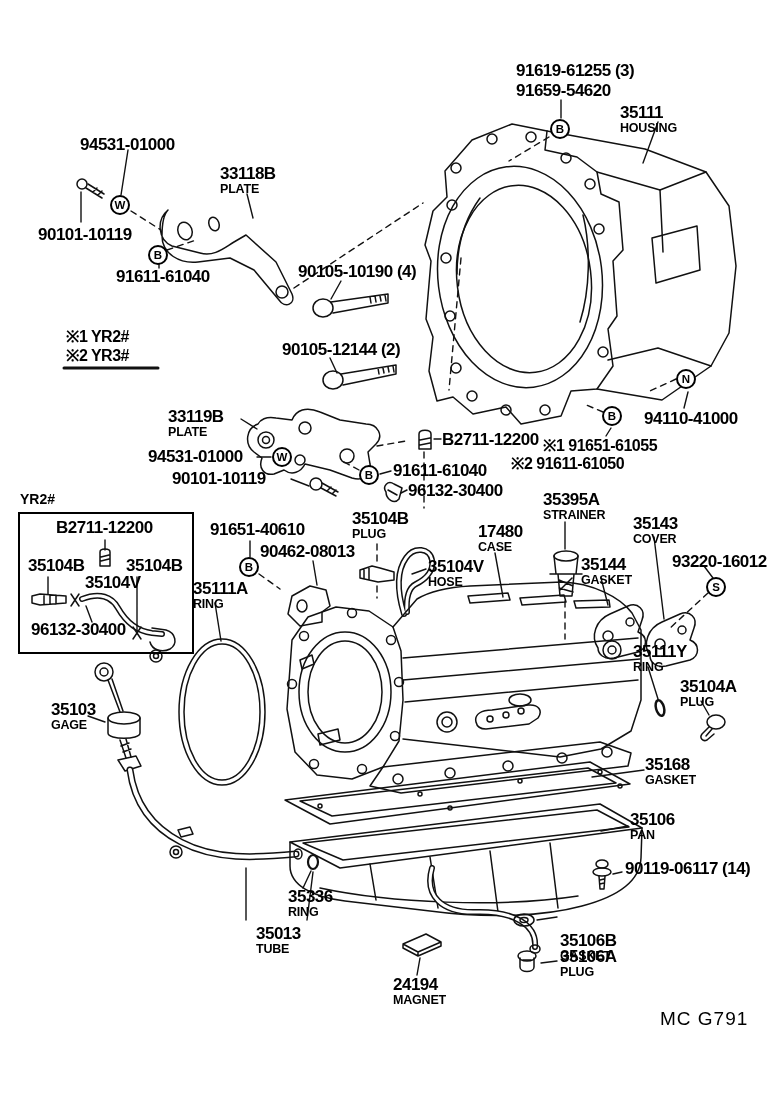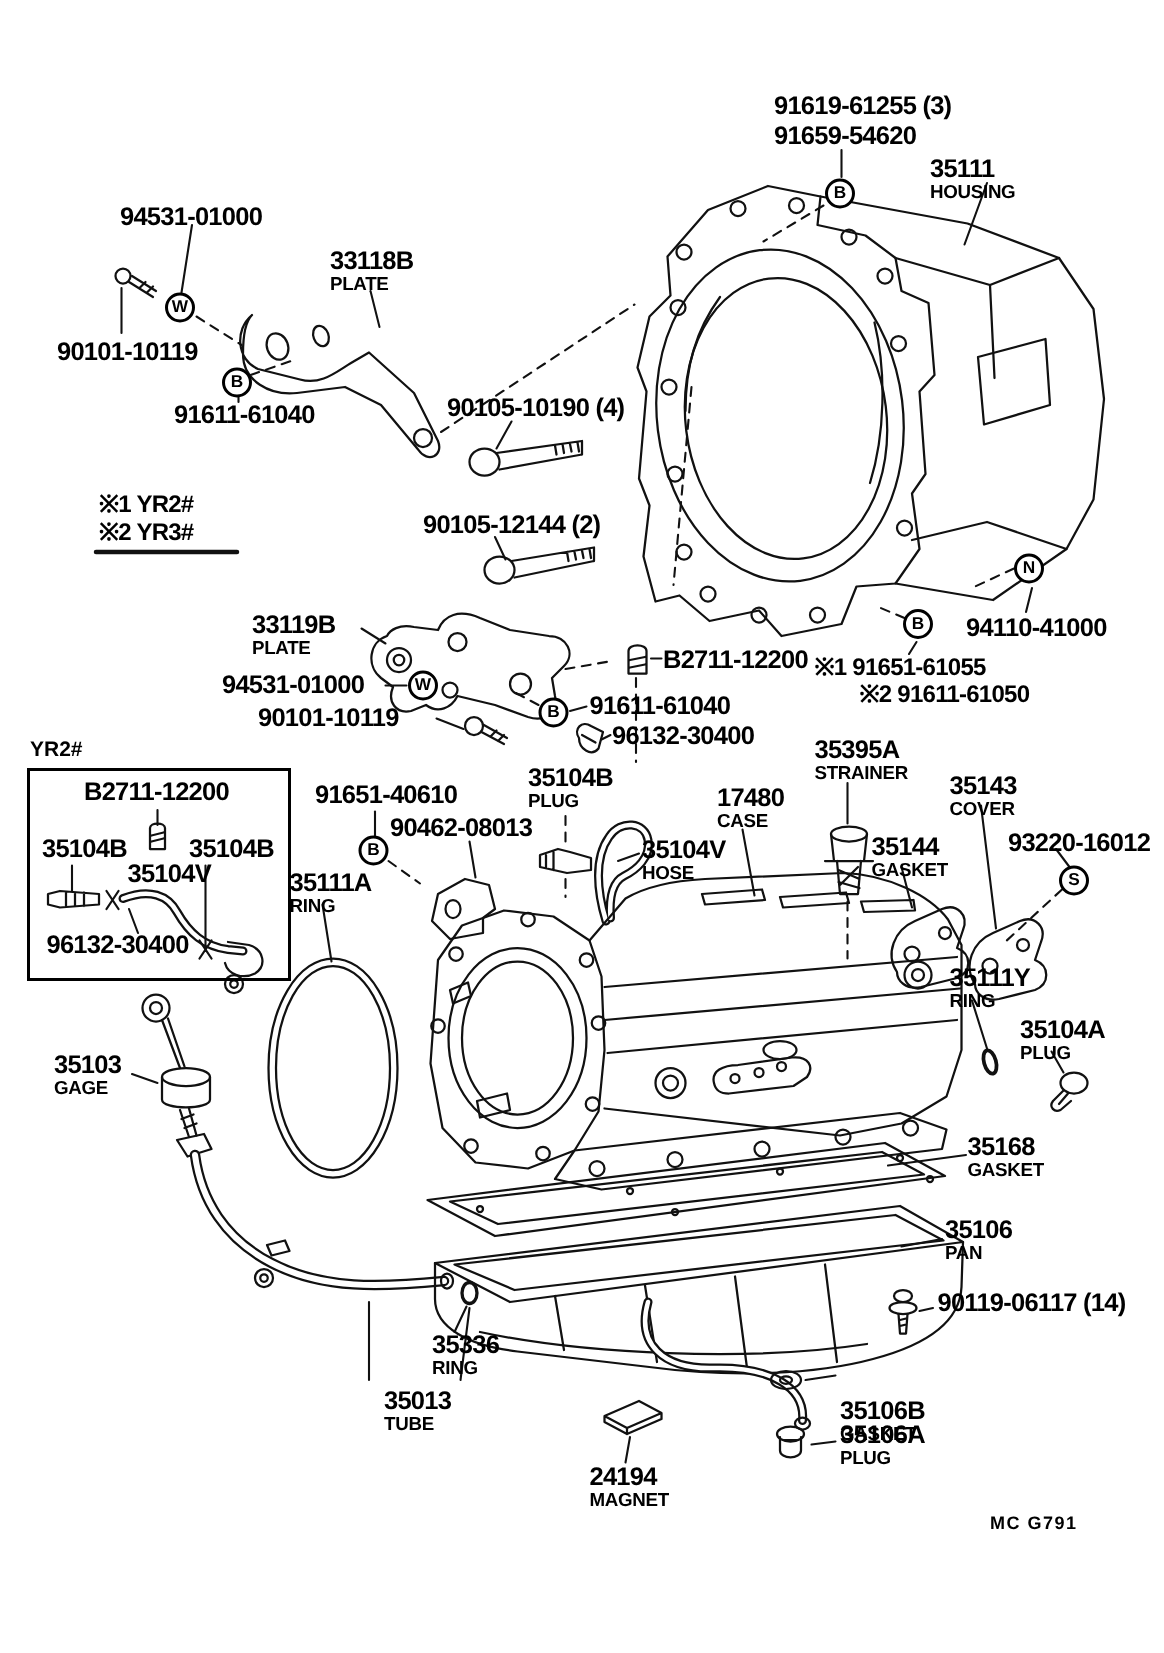--- a/index.html
+++ b/index.html
@@ -9,21 +9,21 @@
   svg.art *{vector-effect:non-scaling-stroke;}
   .lbl{position:absolute;z-index:2;white-space:nowrap;}
   .lbl .num{font-size:17px;font-weight:700;letter-spacing:-0.5px;line-height:18px;}
   .lbl .sub{font-size:12.5px;font-weight:700;letter-spacing:-0.2px;line-height:13px;}
   .note{position:absolute;z-index:2;font-size:16px;font-weight:700;letter-spacing:-0.5px;
         line-height:17px;white-space:nowrap;}
   .boxtitle{position:absolute;z-index:2;font-size:14px;font-weight:700;letter-spacing:0;}
   .circ{position:absolute;z-index:2;width:20px;height:20px;border:2px solid #000;border-radius:50%;
         display:flex;align-items:center;justify-content:center;font-size:11.5px;font-weight:700;
         background:#fff;box-sizing:border-box;}
-  .footer{position:absolute;z-index:2;font-size:12px;font-weight:700;letter-spacing:1px;}
+  .footer{position:absolute;z-index:2;font-size:19px;font-weight:400;letter-spacing:1px;}
   .yr2box{position:absolute;z-index:1;border:2px solid #000;}
 </style>
 </head>
 <body>
 
 <div class="page">
 
 <svg class="art" width="776" height="1102" viewBox="0 0 776 1102" fill="none" stroke="#111" stroke-width="1.5" stroke-linecap="round" stroke-linejoin="round">
 
   <g>
@@ -360,21 +360,21 @@
       <div class="num">91611-61040</div>
     </div>
   <div class="lbl" style="left:408px;top:482px">
       <div class="num">96132-30400</div>
     </div>
   <div class="lbl" style="left:644px;top:410px">
       <div class="num">94110-41000</div>
     </div>
 
   <div class="note" style="left:543px;top:437px">※1 91651-61055</div>
-  <div class="note" style="left:573px;top:455px">※2 91611-61050</div>
+  <div class="note" style="left:511px;top:455px">※2 91611-61050</div>
 
   <div class="boxtitle" style="left:20px;top:491px">YR2#</div>
   <div class="lbl" style="left:56px;top:519px">
       <div class="num">B2711-12200</div>
     </div>
   <div class="lbl" style="left:28px;top:557px">
       <div class="num">35104B</div>
     </div>
   <div class="lbl" style="left:126px;top:557px">
       <div class="num">35104B</div>
@@ -426,21 +426,21 @@
     </div>
   <div class="lbl" style="left:633px;top:643px">
       <div class="num">35111Y</div>
       <div class="sub">RING</div>
     </div>
   <div class="lbl" style="left:680px;top:678px">
       <div class="num">35104A</div>
       <div class="sub">PLUG</div>
     </div>
 
-  <div class="lbl" style="left:36px;top:701px">
+  <div class="lbl" style="left:51px;top:701px">
       <div class="num">35103</div>
       <div class="sub">GAGE</div>
     </div>
   <div class="lbl" style="left:645px;top:756px">
       <div class="num">35168</div>
       <div class="sub">GASKET</div>
     </div>
   <div class="lbl" style="left:630px;top:811px">
       <div class="num">35106</div>
       <div class="sub">PAN</div>

